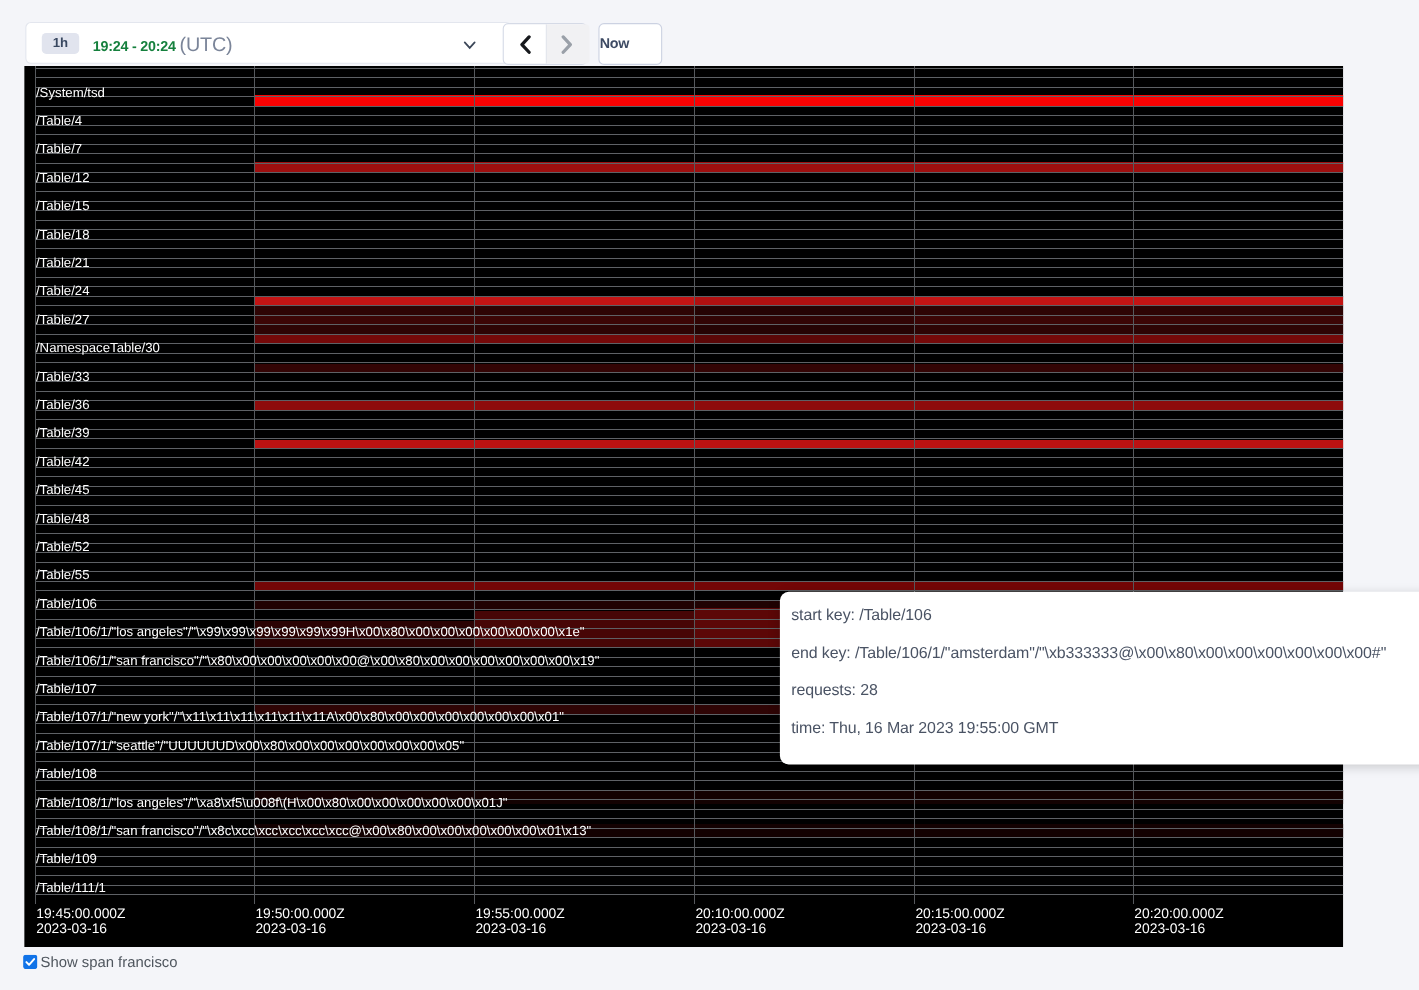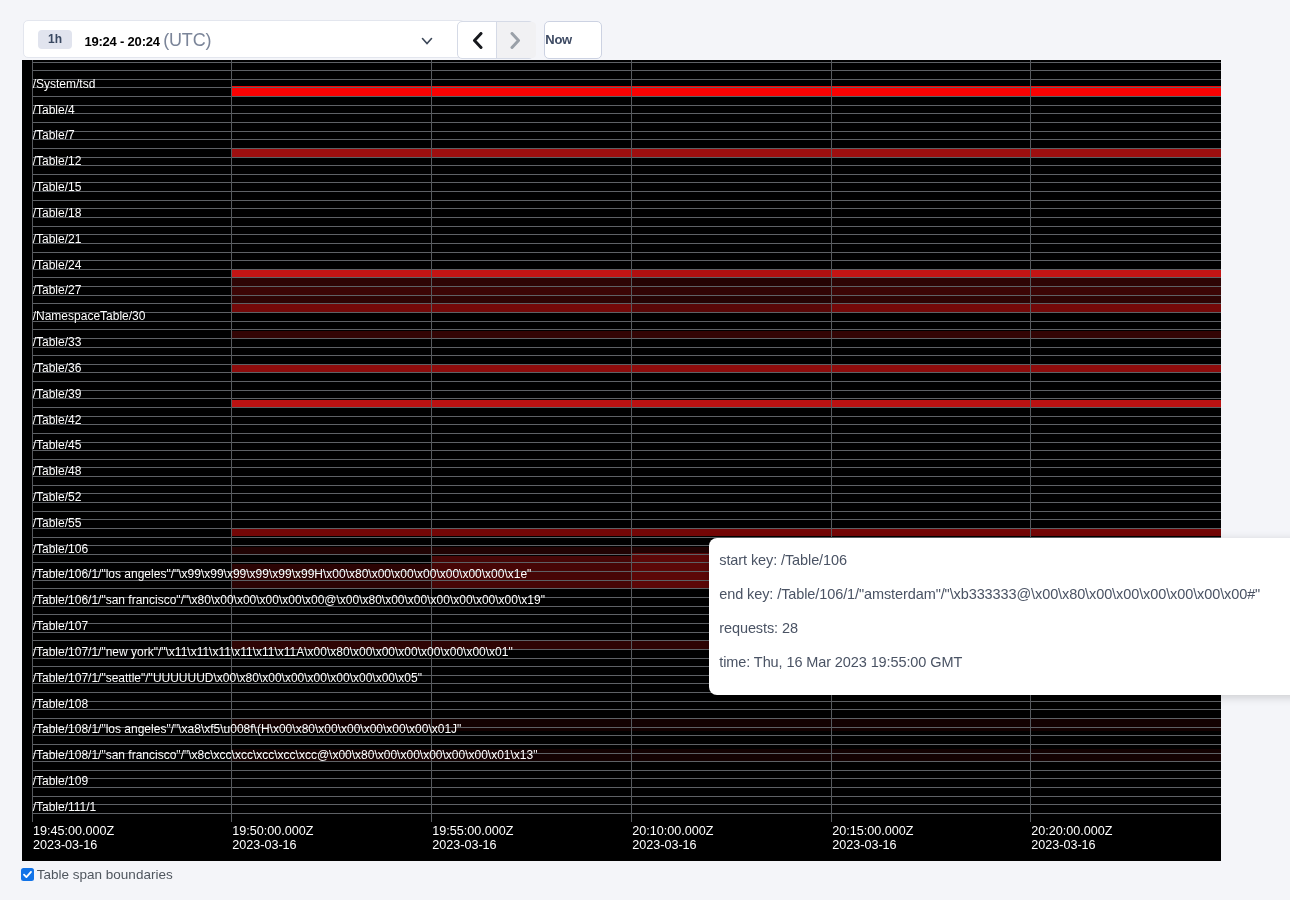--- a/index.html
+++ b/index.html
@@ -4,21 +4,21 @@
 <style>
   html,body { margin:0; padding:0; }
   body { width:1290px; height:900px; background:#f4f5f9; font-family:"Liberation Sans", sans-serif; position:relative; overflow:hidden; }
   .abs { position:absolute; }
 </style>
 </head>
 <body>
 
 <div class="abs" style="left:22.7px;top:19.8px;width:442px;height:38.3px;background:#fff;border:1px solid #e3e6ee;border-radius:5px;box-sizing:border-box;">
   <span class="abs" style="left:14.3px;top:9.4px;width:34px;height:19.2px;background:#e1e4ee;border-radius:4px;color:#394860;font-size:12px;font-weight:bold;text-align:center;line-height:19.2px;">1h</span>
-  <span class="abs" style="left:60.7px;top:9px;font-size:13px;line-height:20px;letter-spacing:-0.2px;"><b style="color:#000000;">19:24 - 20:24</b> <span style="color:#7b8599;font-size:18px;">(UTC)</span></span>
+  <span class="abs" style="left:60.7px;top:9px;font-size:13px;line-height:20px;letter-spacing:-0.2px;"><b style="color:#15803d;">19:24 - 20:24</b> <span style="color:#7b8599;font-size:18px;">(UTC)</span></span>
   <svg class="abs" style="left:396px;top:13px" width="14" height="14" viewBox="0 0 14 14">
       <path d="M2.5 4.5 L7 9.5 L11.5 4.5" stroke="#3c4758" stroke-width="1.6" fill="none" stroke-linecap="round"></path>
     </svg>
 </div>
 
 <div class="abs" style="left:457.1px;top:20.5px;width:77.4px;height:38.8px;border:1px solid #d5dae6;border-radius:5px;box-sizing:border-box;background:#fff;">
   <div class="abs" style="left:38.2px;top:0;width:39px;height:36.8px;background:#f1f1f3;border-left:1px solid #d5dae6;border-radius:0 4px 4px 0;"></div>
   <svg class="abs" style="left:14px;top:10px" width="11" height="17" viewBox="0 0 11 17">
       <path d="M9 1.5 L2.5 8.5 L9 15.5" stroke="#17191d" stroke-width="3" fill="none" stroke-linecap="round" stroke-linejoin="round"></path>
     </svg>
@@ -107,13 +107,13 @@
   <div class="abs" style="left:10.2px;top:5px;line-height:34px;white-space:pre;">start key: /Table/106
 end key: /Table/106/1/"amsterdam"/"\xb333333@\x00\x80\x00\x00\x00\x00\x00\x00#"
 requests: 28
 time: Thu, 16 Mar 2023 19:55:00 GMT</div>
 </div>
 
 <svg class="abs" style="left:21.3px;top:867.9px" width="13" height="13" viewBox="0 0 13 13">
     <rect x="0" y="0" width="13" height="13" rx="2.5" fill="#1173e8"></rect>
     <path d="M3 6.7 L5.4 9.1 L10 3.9" stroke="#fff" stroke-width="1.8" fill="none" stroke-linecap="round" stroke-linejoin="round"></path>
   </svg>
-<span class="abs" style="left:36.8px;top:866.5px;font-size:13.5px;color:#4f565e;">Table span boundaries</span>
+<span class="abs" style="left:36.8px;top:866.5px;font-size:13.5px;color:#4f565e;">Show span francisco</span>
 
 </body></html>

